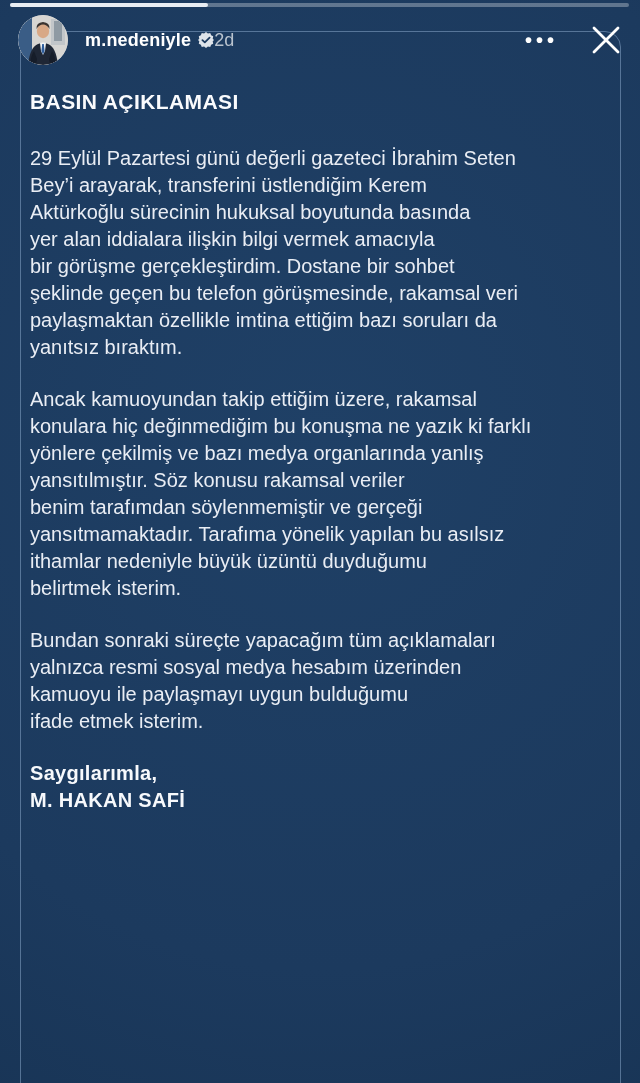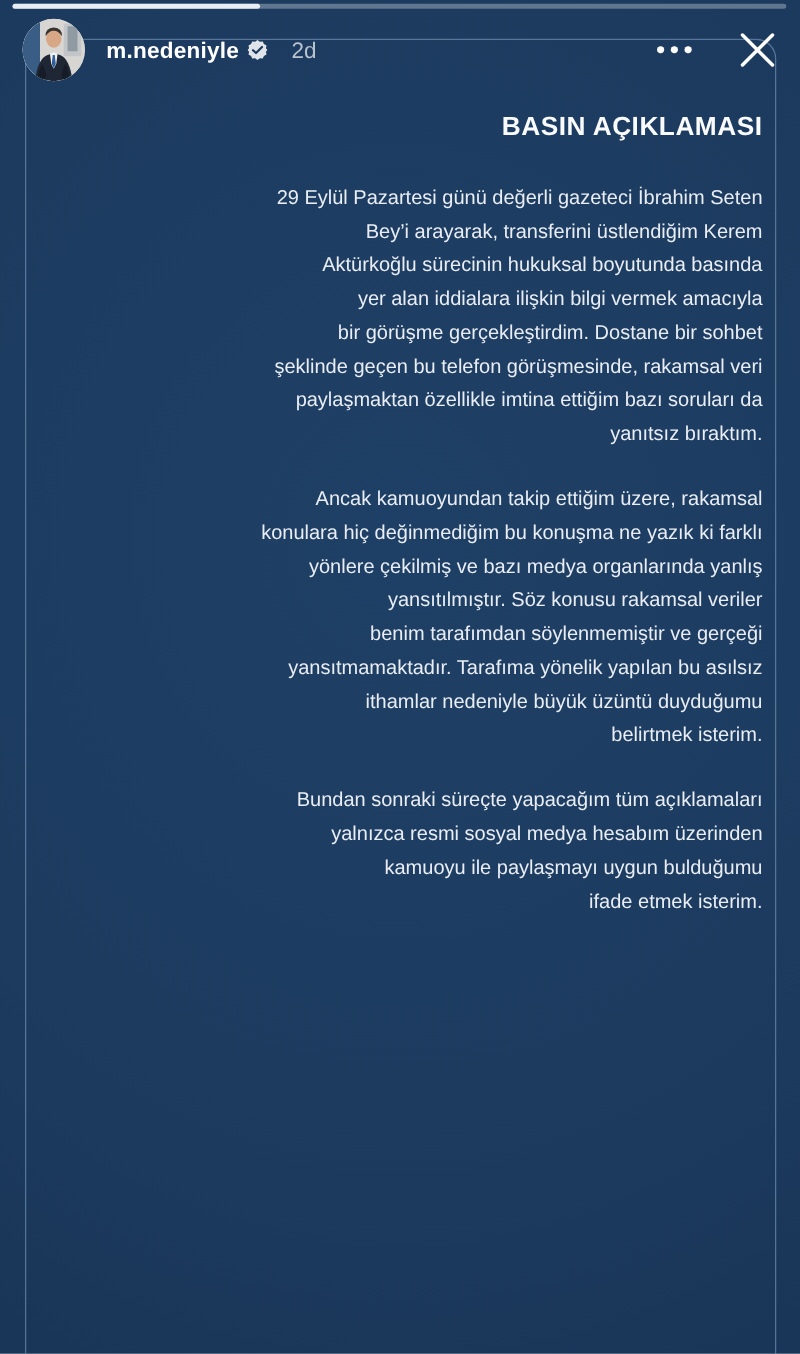--- a/index.html
+++ b/index.html
@@ -41,49 +41,49 @@
   .username{
     margin-left:17px;
     color:#ffffff;font-size:18px;font-weight:bold;
     letter-spacing:0.2px;
   }
   .verified{
     margin-left:7px;width:16px;height:16px;flex:0 0 auto;
     display:inline-flex;align-items:center;justify-content:center;
   }
   .timestamp{
-    margin-left:19px;
+    margin-left:0;
     color:#b9c3ce;font-size:18px;
   }
   .more-btn{
     margin-left:auto;
     background:none;border:none;padding:0 4px;cursor:pointer;
     color:#ffffff;font-size:20px;font-weight:bold;letter-spacing:4px;
     line-height:1;
   }
   .close-btn{
     margin-left:26px;margin-right:2px;
     background:none;border:none;padding:0;cursor:pointer;
     width:36px;height:36px;
     display:flex;align-items:center;justify-content:center;
   }
   .statement{
     position:relative;
     padding:90px 30px 0;
-    text-align:right;
+    text-align:left;
     z-index:2;
   }
   .statement-title{
     margin:0 0 31px;
     font-size:21px;font-weight:bold;letter-spacing:0.4px;
     color:#fafbfd;
   }
   .statement p{
     margin:0 0 25px;
-    font-size:16px;line-height:27px;
+    font-size:20px;line-height:27px;
     color:#e9edf4;
     white-space:pre-line;
   }
   .signature{
     font-weight:bold;
     color:#f7f9fc !important;
     letter-spacing:0.3px;
   }
 </style>
 </head>
@@ -151,13 +151,15 @@
 yönlere çekilmiş ve bazı medya organlarında yanlış
 yansıtılmıştır. Söz konusu rakamsal veriler
 benim tarafımdan söylenmemiştir ve gerçeği
 yansıtmamaktadır. Tarafıma yönelik yapılan bu asılsız
 ithamlar nedeniyle büyük üzüntü duyduğumu
 belirtmek isterim.</p>
   <p>Bundan sonraki süreçte yapacağım tüm açıklamaları
 yalnızca resmi sosyal medya hesabım üzerinden
 kamuoyu ile paylaşmayı uygun bulduğumu
 ifade etmek isterim.</p>
+  <p class="signature">Saygılarımla,
+M. HAKAN SAFİ</p>
 </main>
 
 </body></html>

